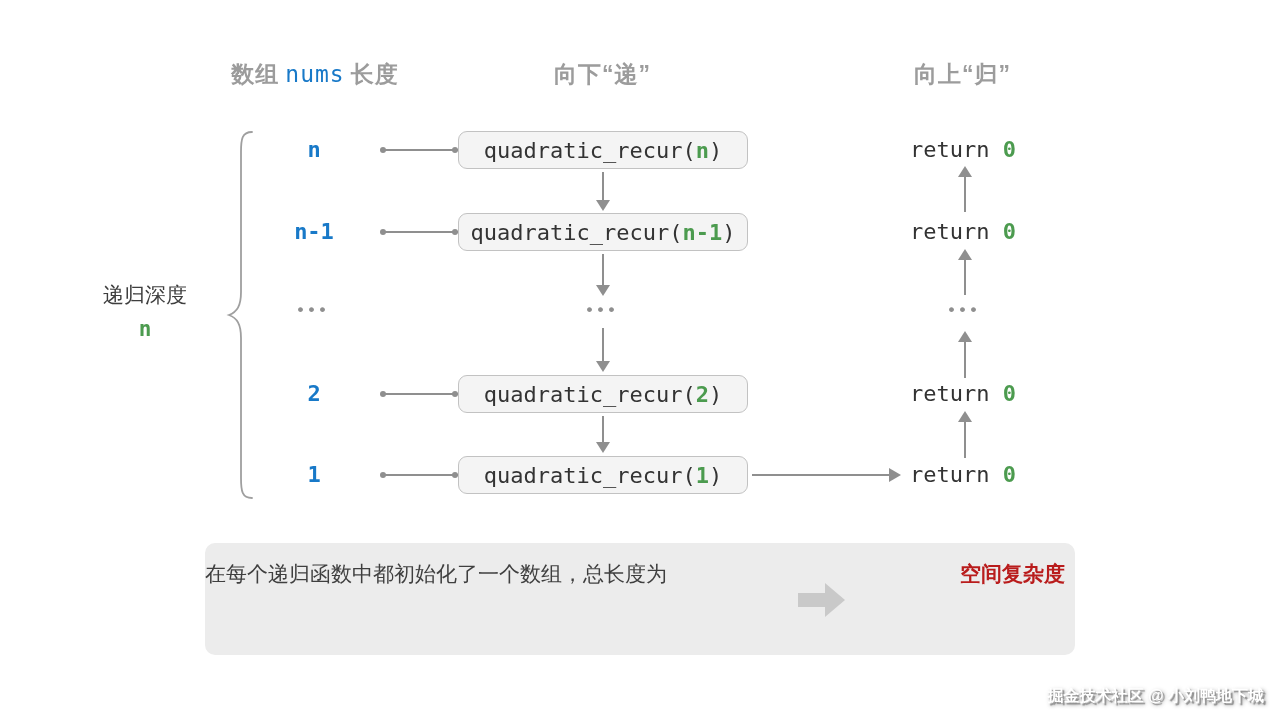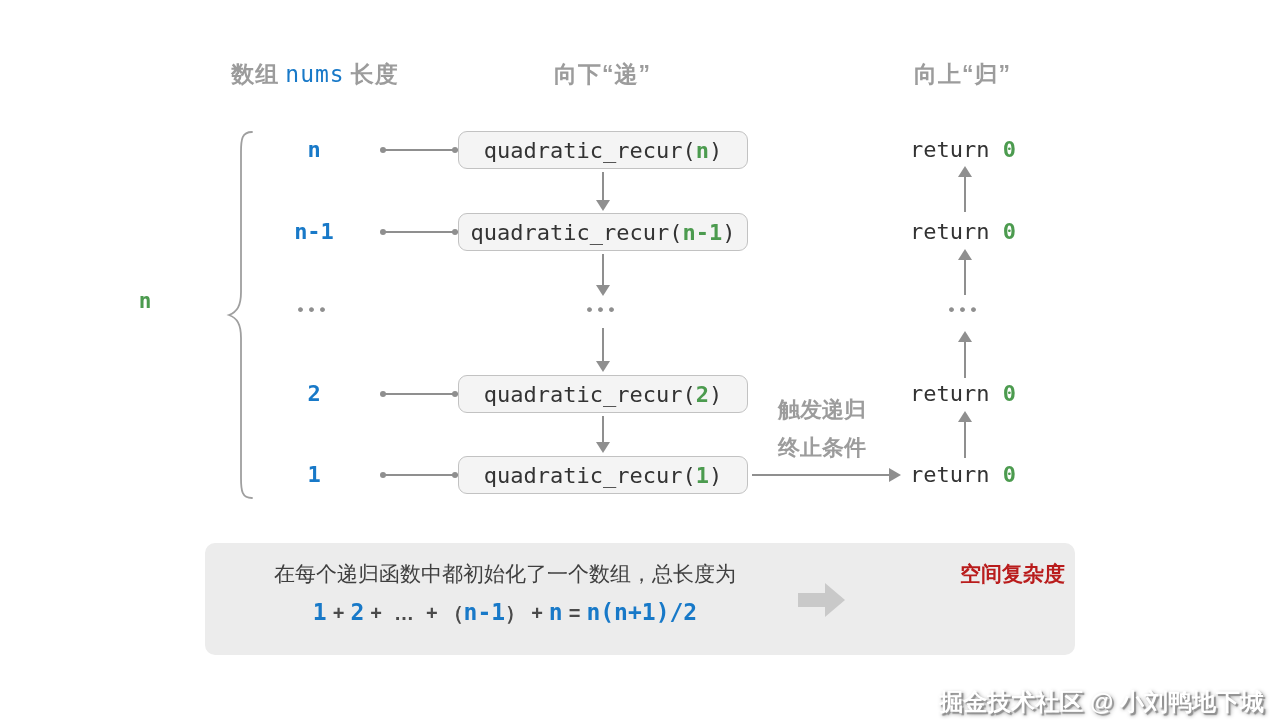--- a/index.html
+++ b/index.html
@@ -52,21 +52,21 @@
        font-family:"DejaVu Sans Mono","Liberation Mono",monospace;}
   .ret .zero{color:#4C9B4F;font-weight:700;}
 
   
   .note{position:absolute;left:760px;top:391px;width:124px;text-align:center;
         font-size:22px;font-weight:700;color:#9C9C9C;line-height:38px;}
 
   
   .panel{position:absolute;left:205px;top:543px;width:870px;height:112px;background:#ECECEC;
          border-radius:10px;}
-  .panel .line1{position:absolute;left:0;top:17px;width:600px;text-align:center;
+  .panel .line1{position:absolute;left:0;top:17px;width:600px;text-align:left;
                 font-size:21px;color:#3F3F3F;}
   .panel .formula{position:absolute;left:0;top:56px;width:600px;text-align:center;white-space:nowrap;}
   .f-hl{color:#1879C8;font-weight:700;font-size:23px;
         font-family:"DejaVu Sans Mono","Liberation Mono",monospace;}
   .f-op{color:#4A4A4A;font-weight:700;font-size:20px;margin:0 6px;}
   .f-par{color:#4A4A4A;font-weight:700;font-size:20px;}
   .bigarrow-shaft{position:absolute;left:593px;top:50px;width:27px;height:14px;background:#C9C9C9;}
   .bigarrow-head{position:absolute;left:620px;top:40px;width:0;height:0;
                  border-top:17px solid transparent;border-bottom:17px solid transparent;
                  border-left:20px solid #C9C9C9;}
@@ -75,35 +75,36 @@
   .panel .rformula{position:absolute;left:650px;top:54px;width:210px;text-align:center;
                    font-size:22px;font-weight:700;color:#EB5B0C;white-space:nowrap;}
   .panel .rformula .omono{font-family:"DejaVu Sans Mono","Liberation Mono",monospace;
                           font-size:23px;margin-left:6px;}
   .panel .rformula .sup{font-size:15px;position:relative;top:-8px;}
 
   
   .brace{position:absolute;left:226px;top:130px;}
 
   
-  .wm{position:absolute;right:16px;top:686px;font-size:24px;font-weight:700;color:#FFFFFF;
+  .wm{position:absolute;right:16px;top:686px;font-size:16px;font-weight:700;color:#FFFFFF;
       text-shadow:2px 2px 1px #909090, 2px 2px 4px #9a9a9a;white-space:nowrap;}
 </style>
 </head>
 <body>
 
 <div class="canvas">
 
   <div class="hdr" style="left:200px;width:230px;">
     <span>数组</span><span class="var">nums</span><span>长度</span>
   </div>
   <div class="hdr" style="left:850px;width:225px;">向上“归”</div>
   <div class="hdr" style="left:490px;width:225px;">向下“递”</div>
 
   <div class="depth">
+    <div class="l1">递归深度</div>
     <div class="l2">n</div>
   </div>
 
   <svg class="brace" width="28" height="370" viewBox="0 0 28 370">
     <path d="M26 2 C16 2 15 9 15 22 L15 162 C15 176 11 182 3 185 C11 188 15 194 15 208 L15 348 C15 361 16 368 26 368" fill="none" stroke="#9F9F9F" stroke-width="1.8" stroke-linecap="round"></path>
   </svg>
 
   <div class="rlabel" style="top:135px;">n</div>
   <div class="rlabel" style="top:217px;">n-1</div>
   <div class="dots" style="left:274px;top:298px;width:80px;">•••</div>
@@ -153,24 +154,20 @@
 
   <div class="vline" style="left:602px;top:254px;height:33px;"></div>
   <div class="head-down" style="left:596px;top:285px;"></div>
 
   <div class="vline" style="left:602px;top:328px;height:35px;"></div>
   <div class="head-down" style="left:596px;top:361px;"></div>
 
   <div class="vline" style="left:602px;top:416px;height:28px;"></div>
   <div class="head-down" style="left:596px;top:442px;"></div>
 
-  <div class="note">
-    <div>触发递归</div>
-    <div>终止条件</div>
-  </div>
 
   <div class="hline" style="left:752px;top:474px;width:138px;"></div>
   <div class="head-right" style="left:889px;top:468px;"></div>
 
   <div class="ret" style="top:136px;">
     <span>return </span><span class="zero">0</span>
   </div>
   <div class="ret" style="top:218px;">
     <span>return </span><span class="zero">0</span>
   </div>
@@ -189,23 +186,20 @@
   <div class="vline" style="left:964px;top:259px;height:36px;"></div>
 
   <div class="head-up" style="left:958px;top:331px;"></div>
   <div class="vline" style="left:964px;top:341px;height:37px;"></div>
 
   <div class="head-up" style="left:958px;top:411px;"></div>
   <div class="vline" style="left:964px;top:421px;height:37px;"></div>
 
   <div class="panel">
     <div class="line1">在每个递归函数中都初始化了一个数组，总长度为</div>
-    <div class="formula">
-      <span class="f-hl">1</span><span class="f-op">+</span><span class="f-hl">2</span><span class="f-op">+</span><span class="f-op">…</span><span class="f-op">+</span><span class="f-par">（</span><span class="f-hl">n-1</span><span class="f-par">）</span><span class="f-op">+</span><span class="f-hl">n</span><span class="f-op">=</span><span class="f-hl">n(n+1)/2</span>
-    </div>
     <div class="bigarrow-shaft"></div>
     <div class="bigarrow-head"></div>
     <div class="rtitle">空间复杂度</div>
   </div>
 
   <div class="wm">掘金技术社区 @ 小刘鸭地下城</div>
 
 </div>
 
 </body></html>

